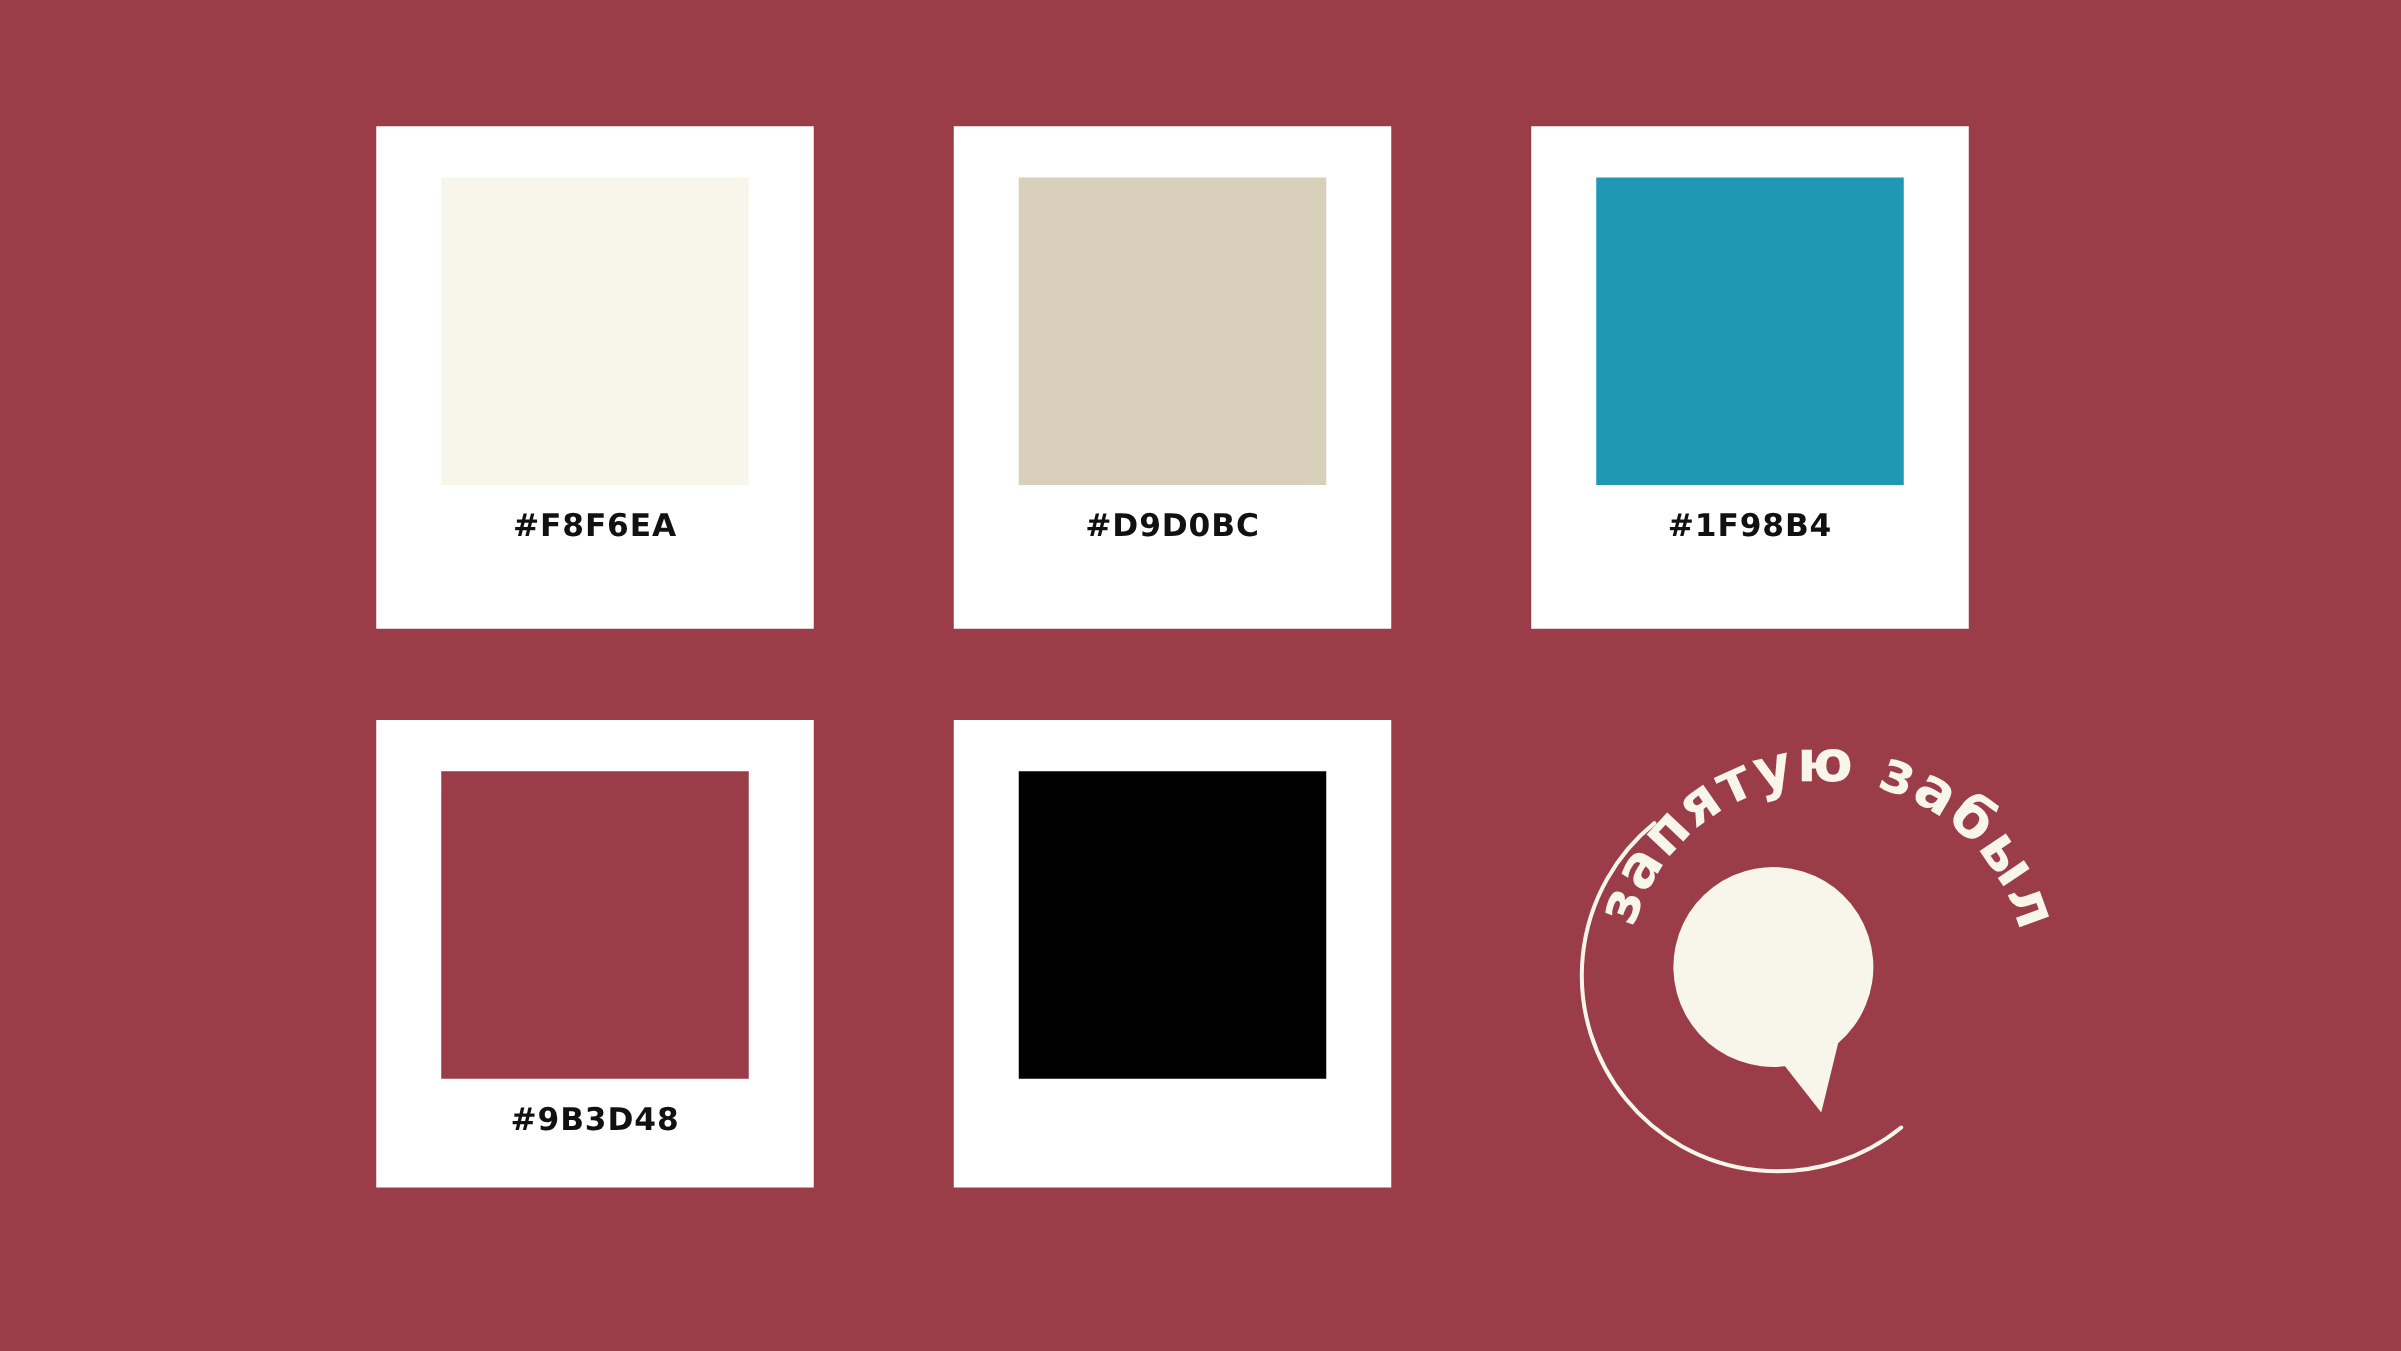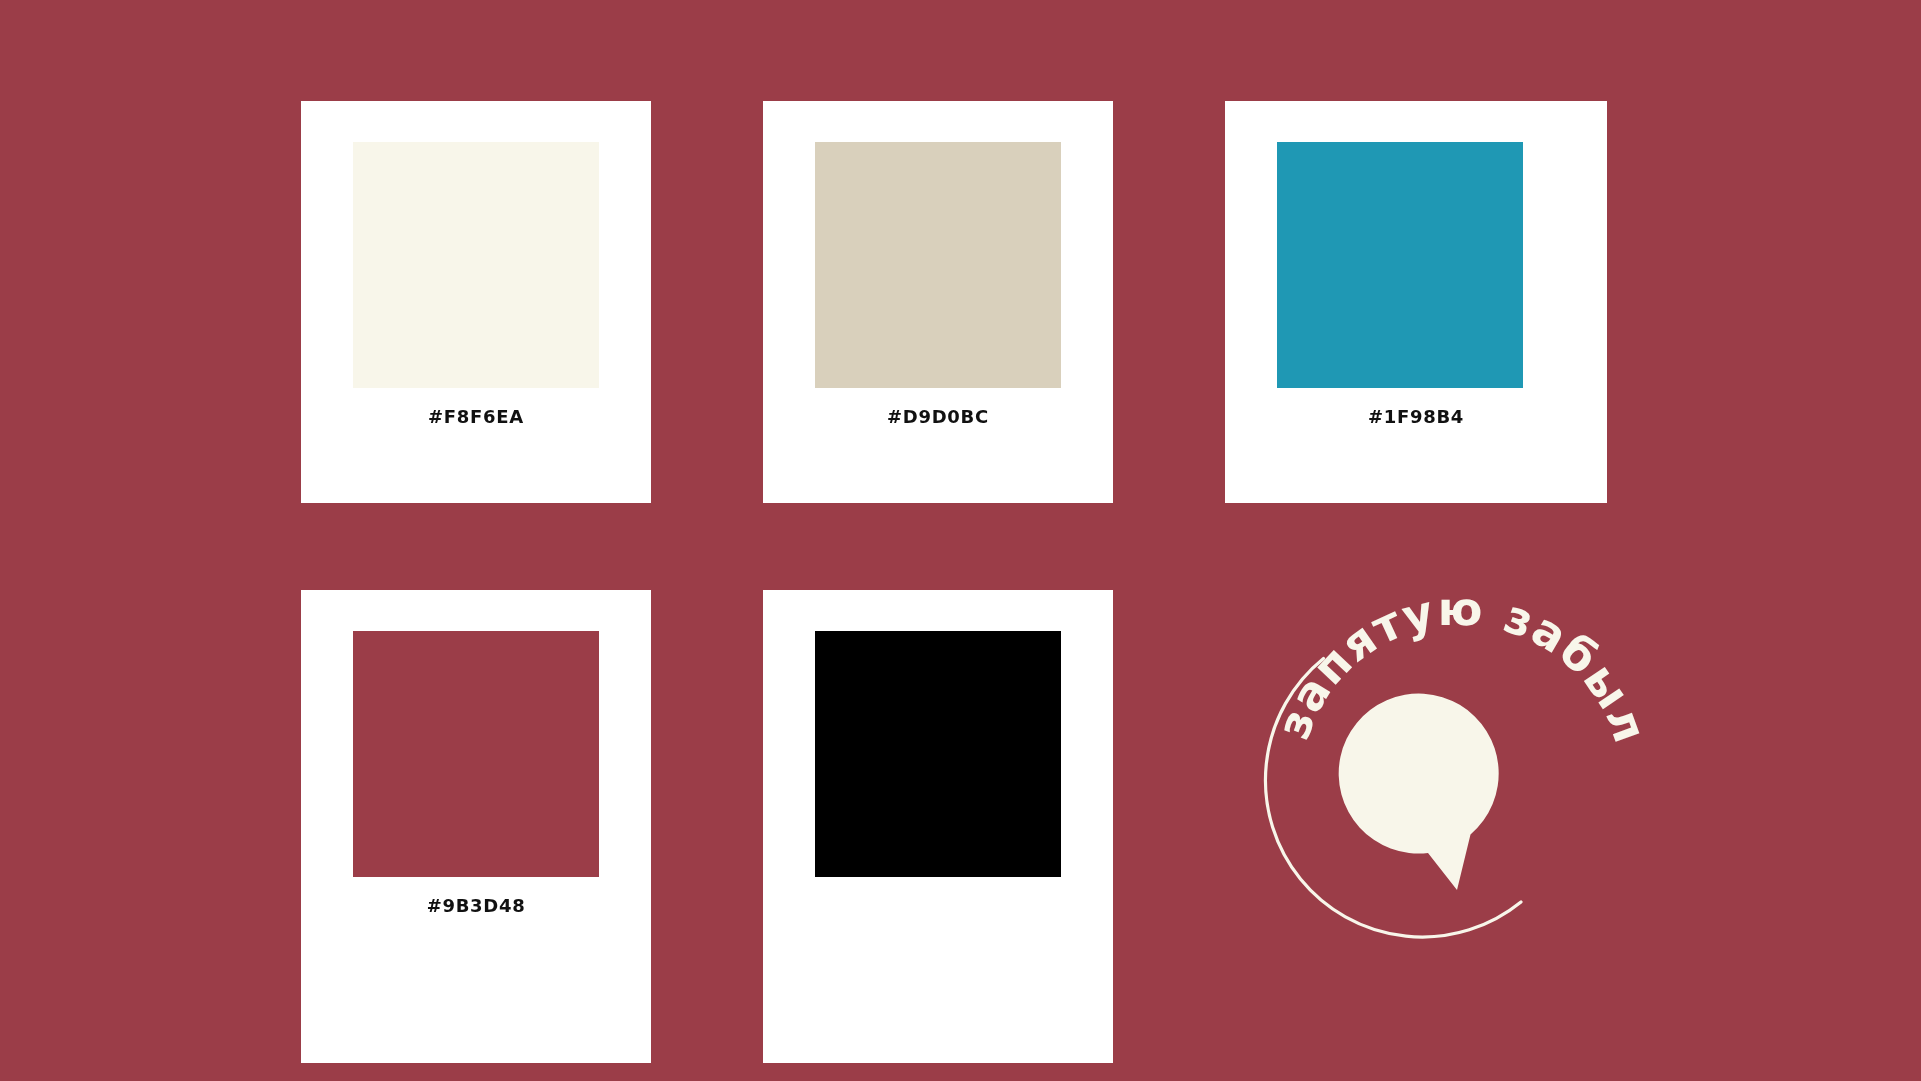--- a/index.html
+++ b/index.html
@@ -29,40 +29,40 @@
     height: 876px;
   }
 
   .swatch-card {
     position: absolute;
     background: #FFFFFF;
     box-sizing: border-box;
   }
   .swatch-card.col1 { left: 0px;   width: 350px; }
   .swatch-card.col2 { left: 462px; width: 350px; }
-  .swatch-card.col3 { left: 924px; width: 382px; }
+  .swatch-card.col3 { left: 924px; width: 350px; }
   .swatch-card.row1 { top: 0px;   height: 402px; }
-  .swatch-card.row2 { top: 489px; height: 473px; }
+  .swatch-card.row2 { top: 475px; height: 374px; }
 
   .swatch-chip {
     position: absolute;
     left: 52px;
     top: 41px;
     width: 246px;
     height: 246px;
   }
 
   .swatch-label {
     position: absolute;
     left: 0;
     right: 0;
     top: 305px;
     text-align: center;
     font-family: "DejaVu Sans", sans-serif;
-    font-size: 18px;
+    font-size: 25px;
     font-weight: bold;
     letter-spacing: 0.7px;
     color: #111111;
     white-space: nowrap;
   }
 
   
   .logo-mark {
     position: absolute;
     left: 1245px;

